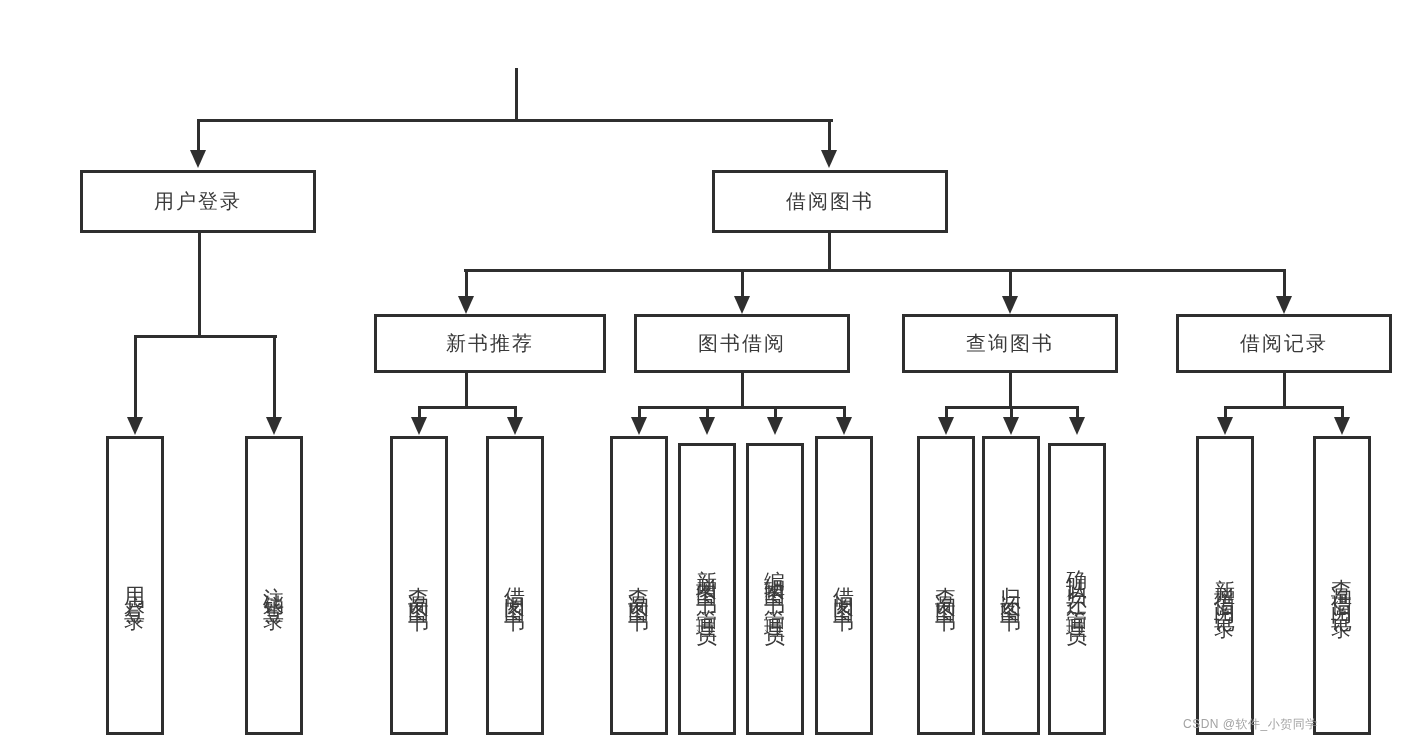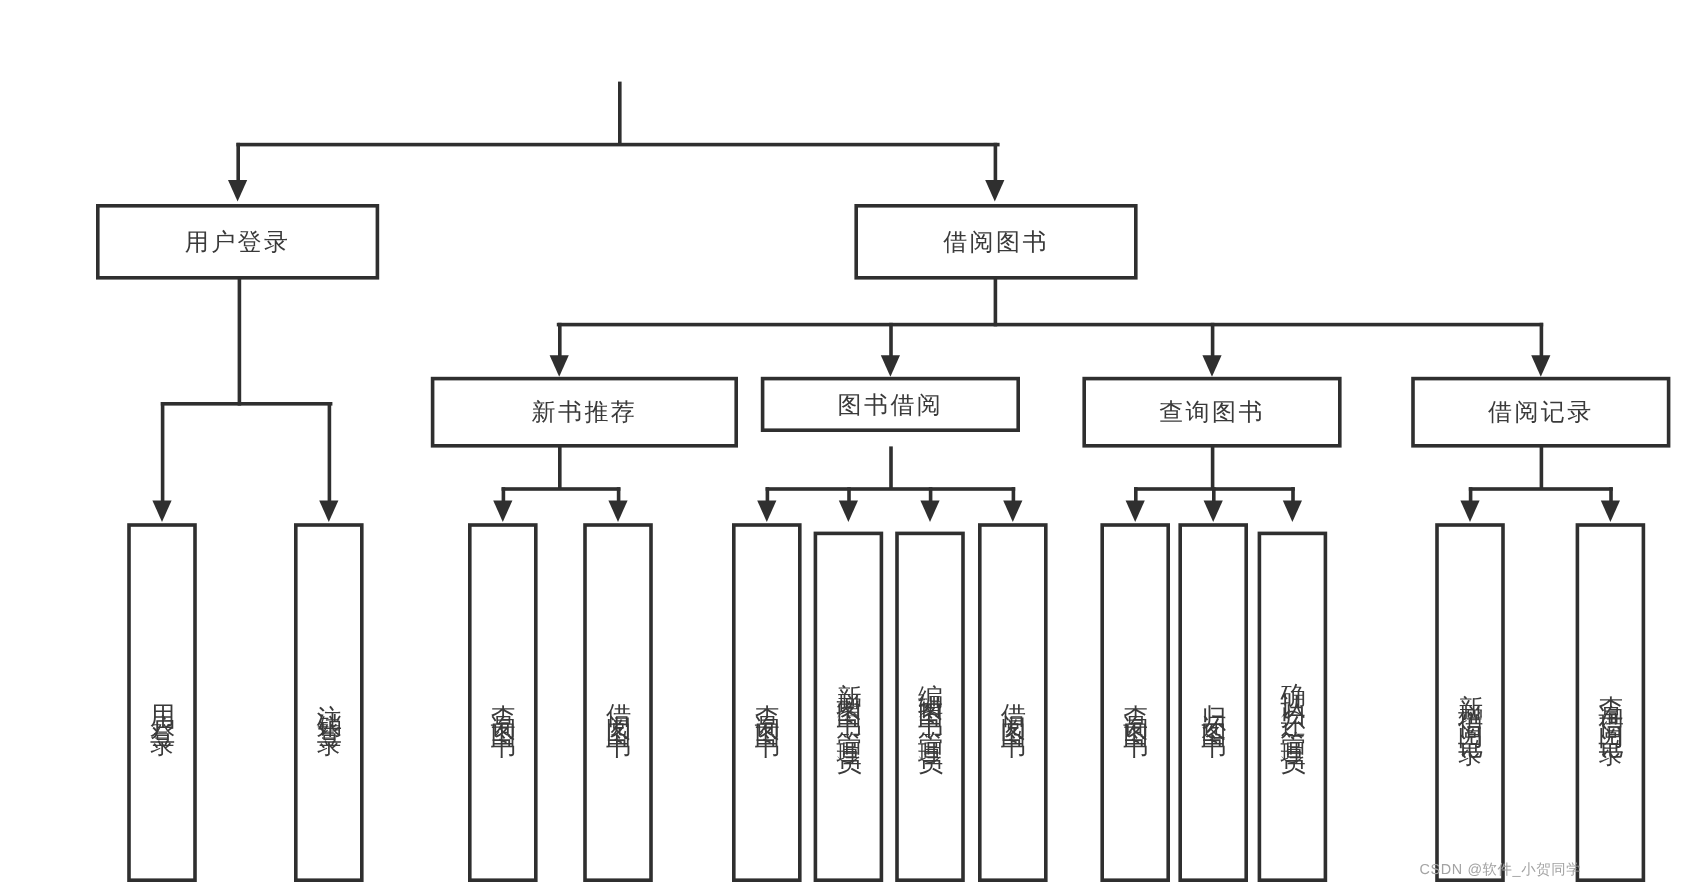--- a/index.html
+++ b/index.html
@@ -43,24 +43,24 @@
   <div class="ln" style="left:464px;top:269px;width:822px;height:3px"></div>
   <div class="ln" style="left:465px;top:269px;width:3px;height:29px"></div>
   <div class="ln" style="left:741px;top:269px;width:3px;height:29px"></div>
   <div class="ln" style="left:1009px;top:269px;width:3px;height:29px"></div>
   <div class="ln" style="left:1283px;top:269px;width:3px;height:29px"></div>
   <div class="arrow" style="left:458px;top:296px"></div>
   <div class="arrow" style="left:734px;top:296px"></div>
   <div class="arrow" style="left:1002px;top:296px"></div>
   <div class="arrow" style="left:1276px;top:296px"></div>
 
-  <div class="box" style="left:359px;top:314px;width:256px;height:59px">
+  <div class="box" style="left:374px;top:314px;width:232px;height:59px">
     <span class="lbl">新书推荐</span>
   </div>
-  <div class="box" style="left:634px;top:314px;width:216px;height:46px">
+  <div class="box" style="left:634px;top:314px;width:216px;height:59px">
     <span class="lbl">图书借阅</span>
   </div>
   <div class="box" style="left:902px;top:314px;width:216px;height:59px">
     <span class="lbl">查询图书</span>
   </div>
   <div class="box" style="left:1176px;top:314px;width:216px;height:59px">
     <span class="lbl">借阅记录</span>
   </div>
 
   <div class="ln" style="left:198px;top:232px;width:3px;height:106px"></div>

